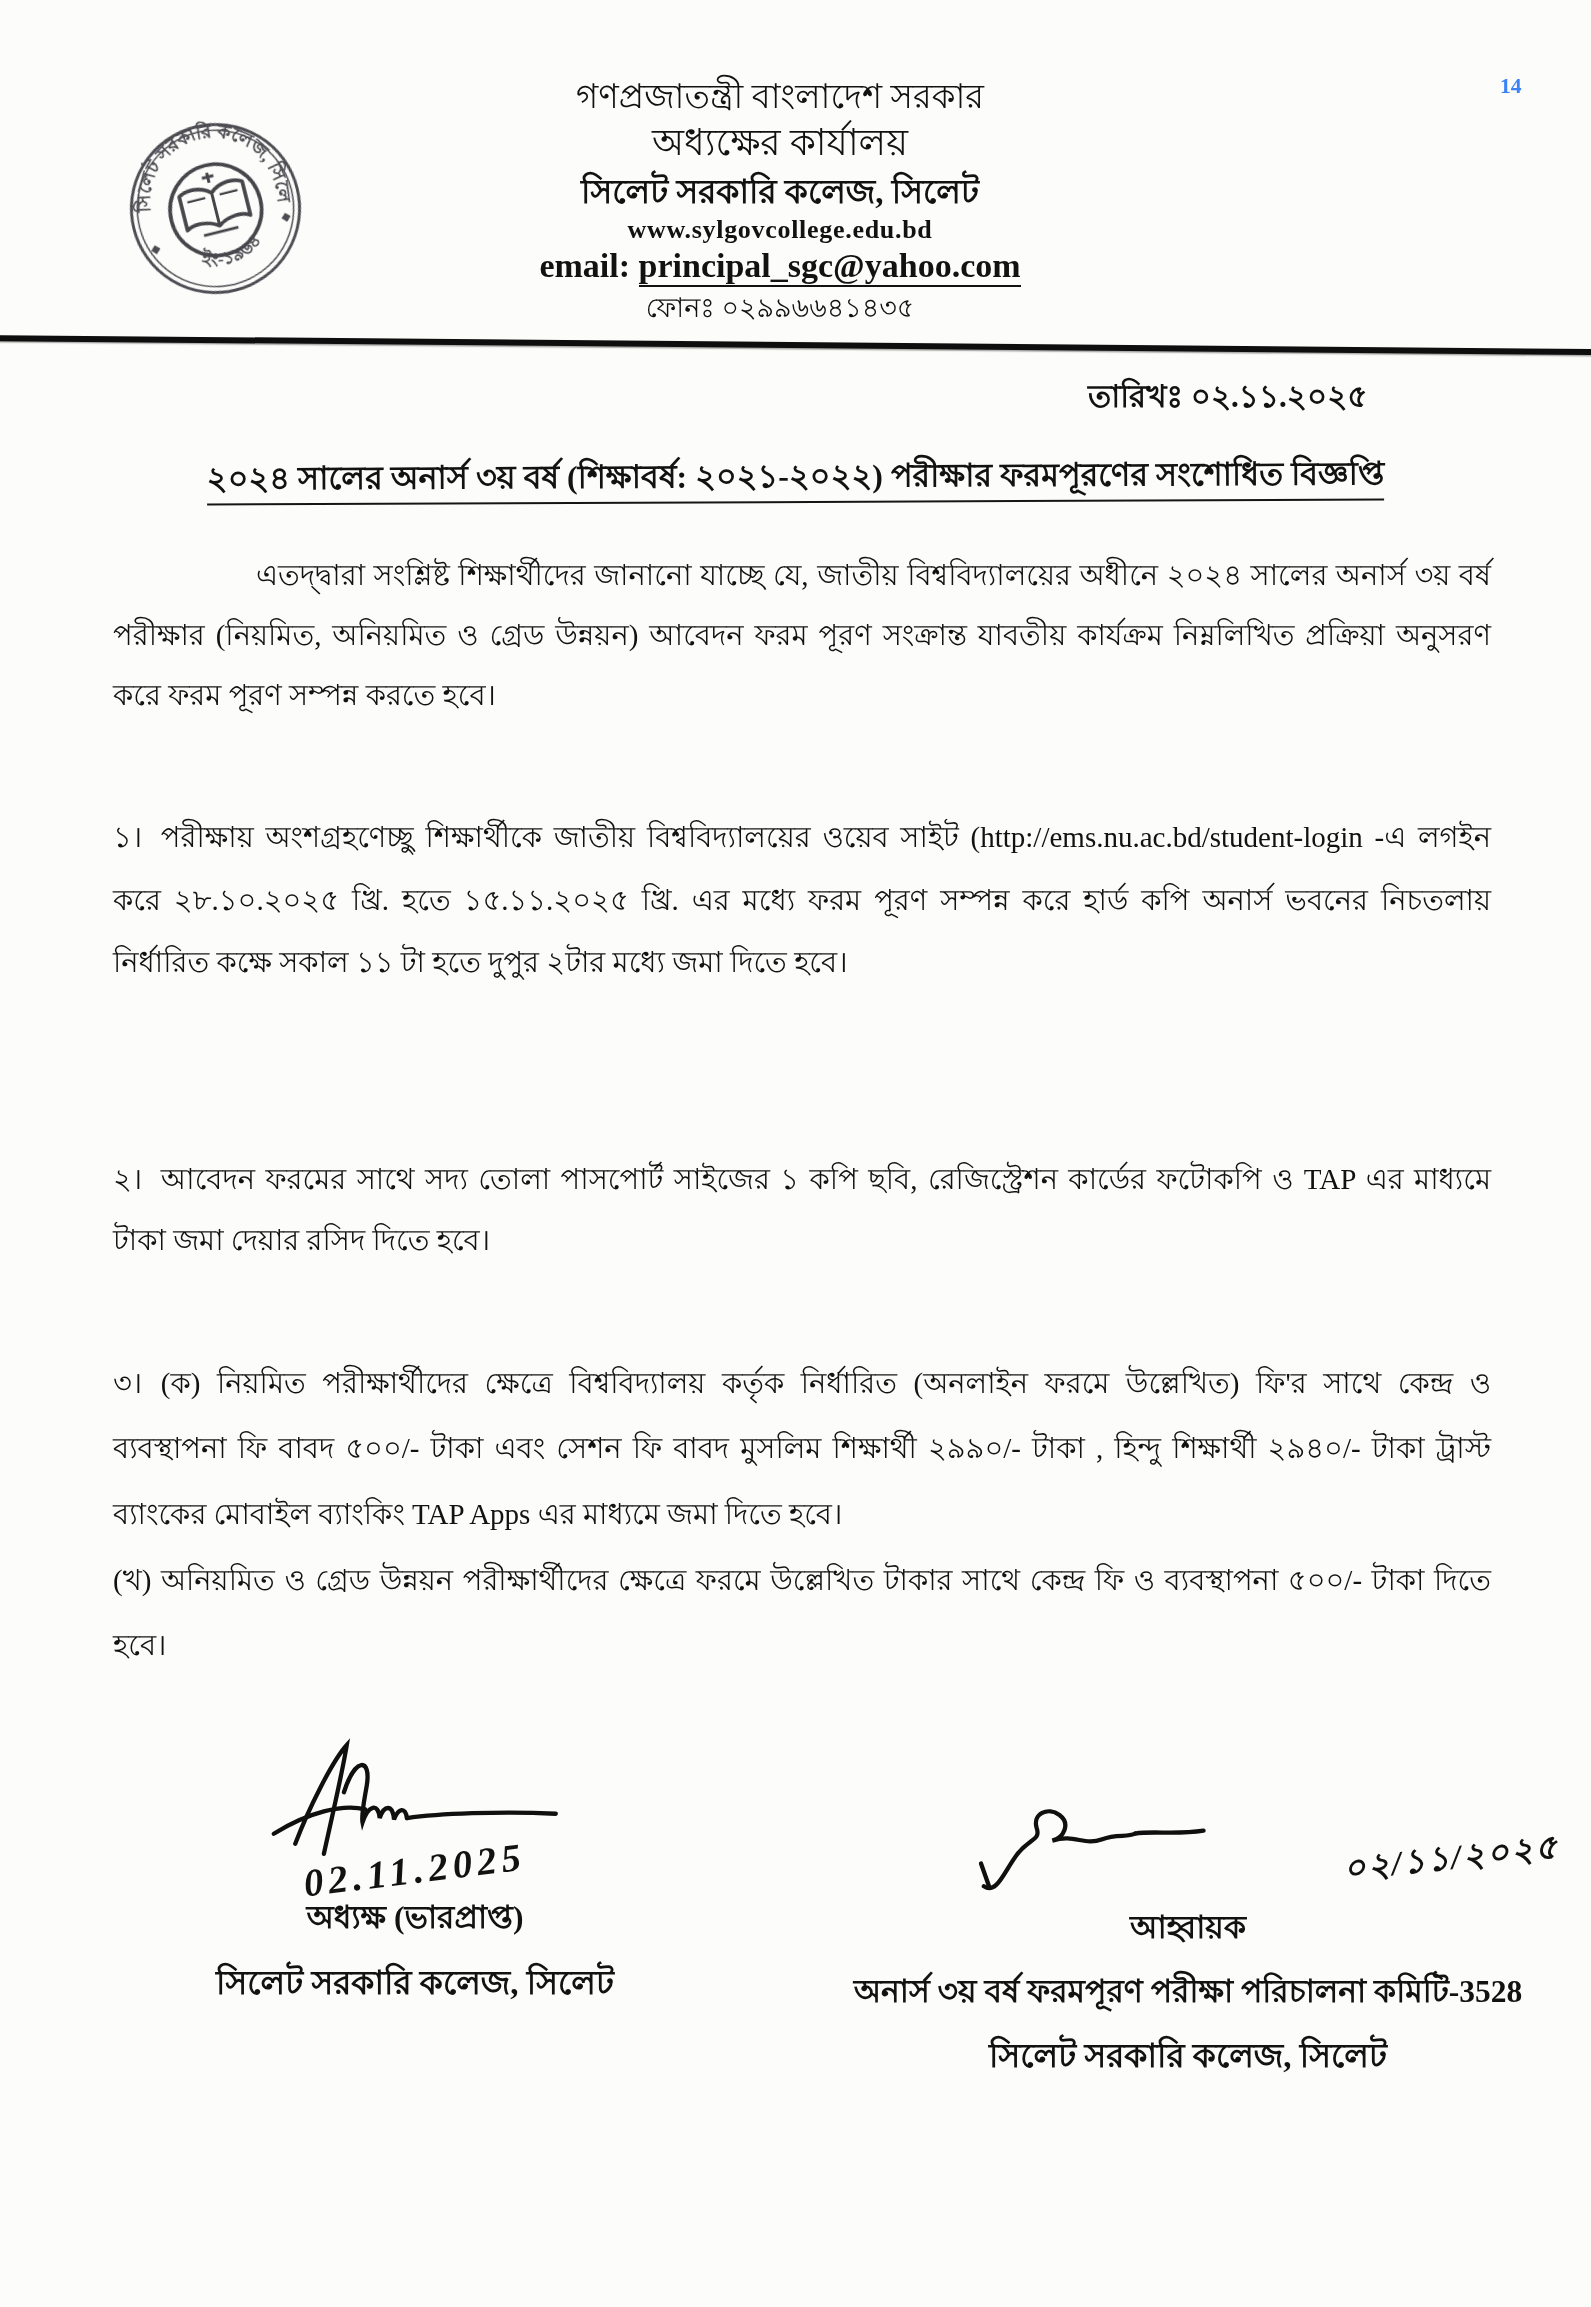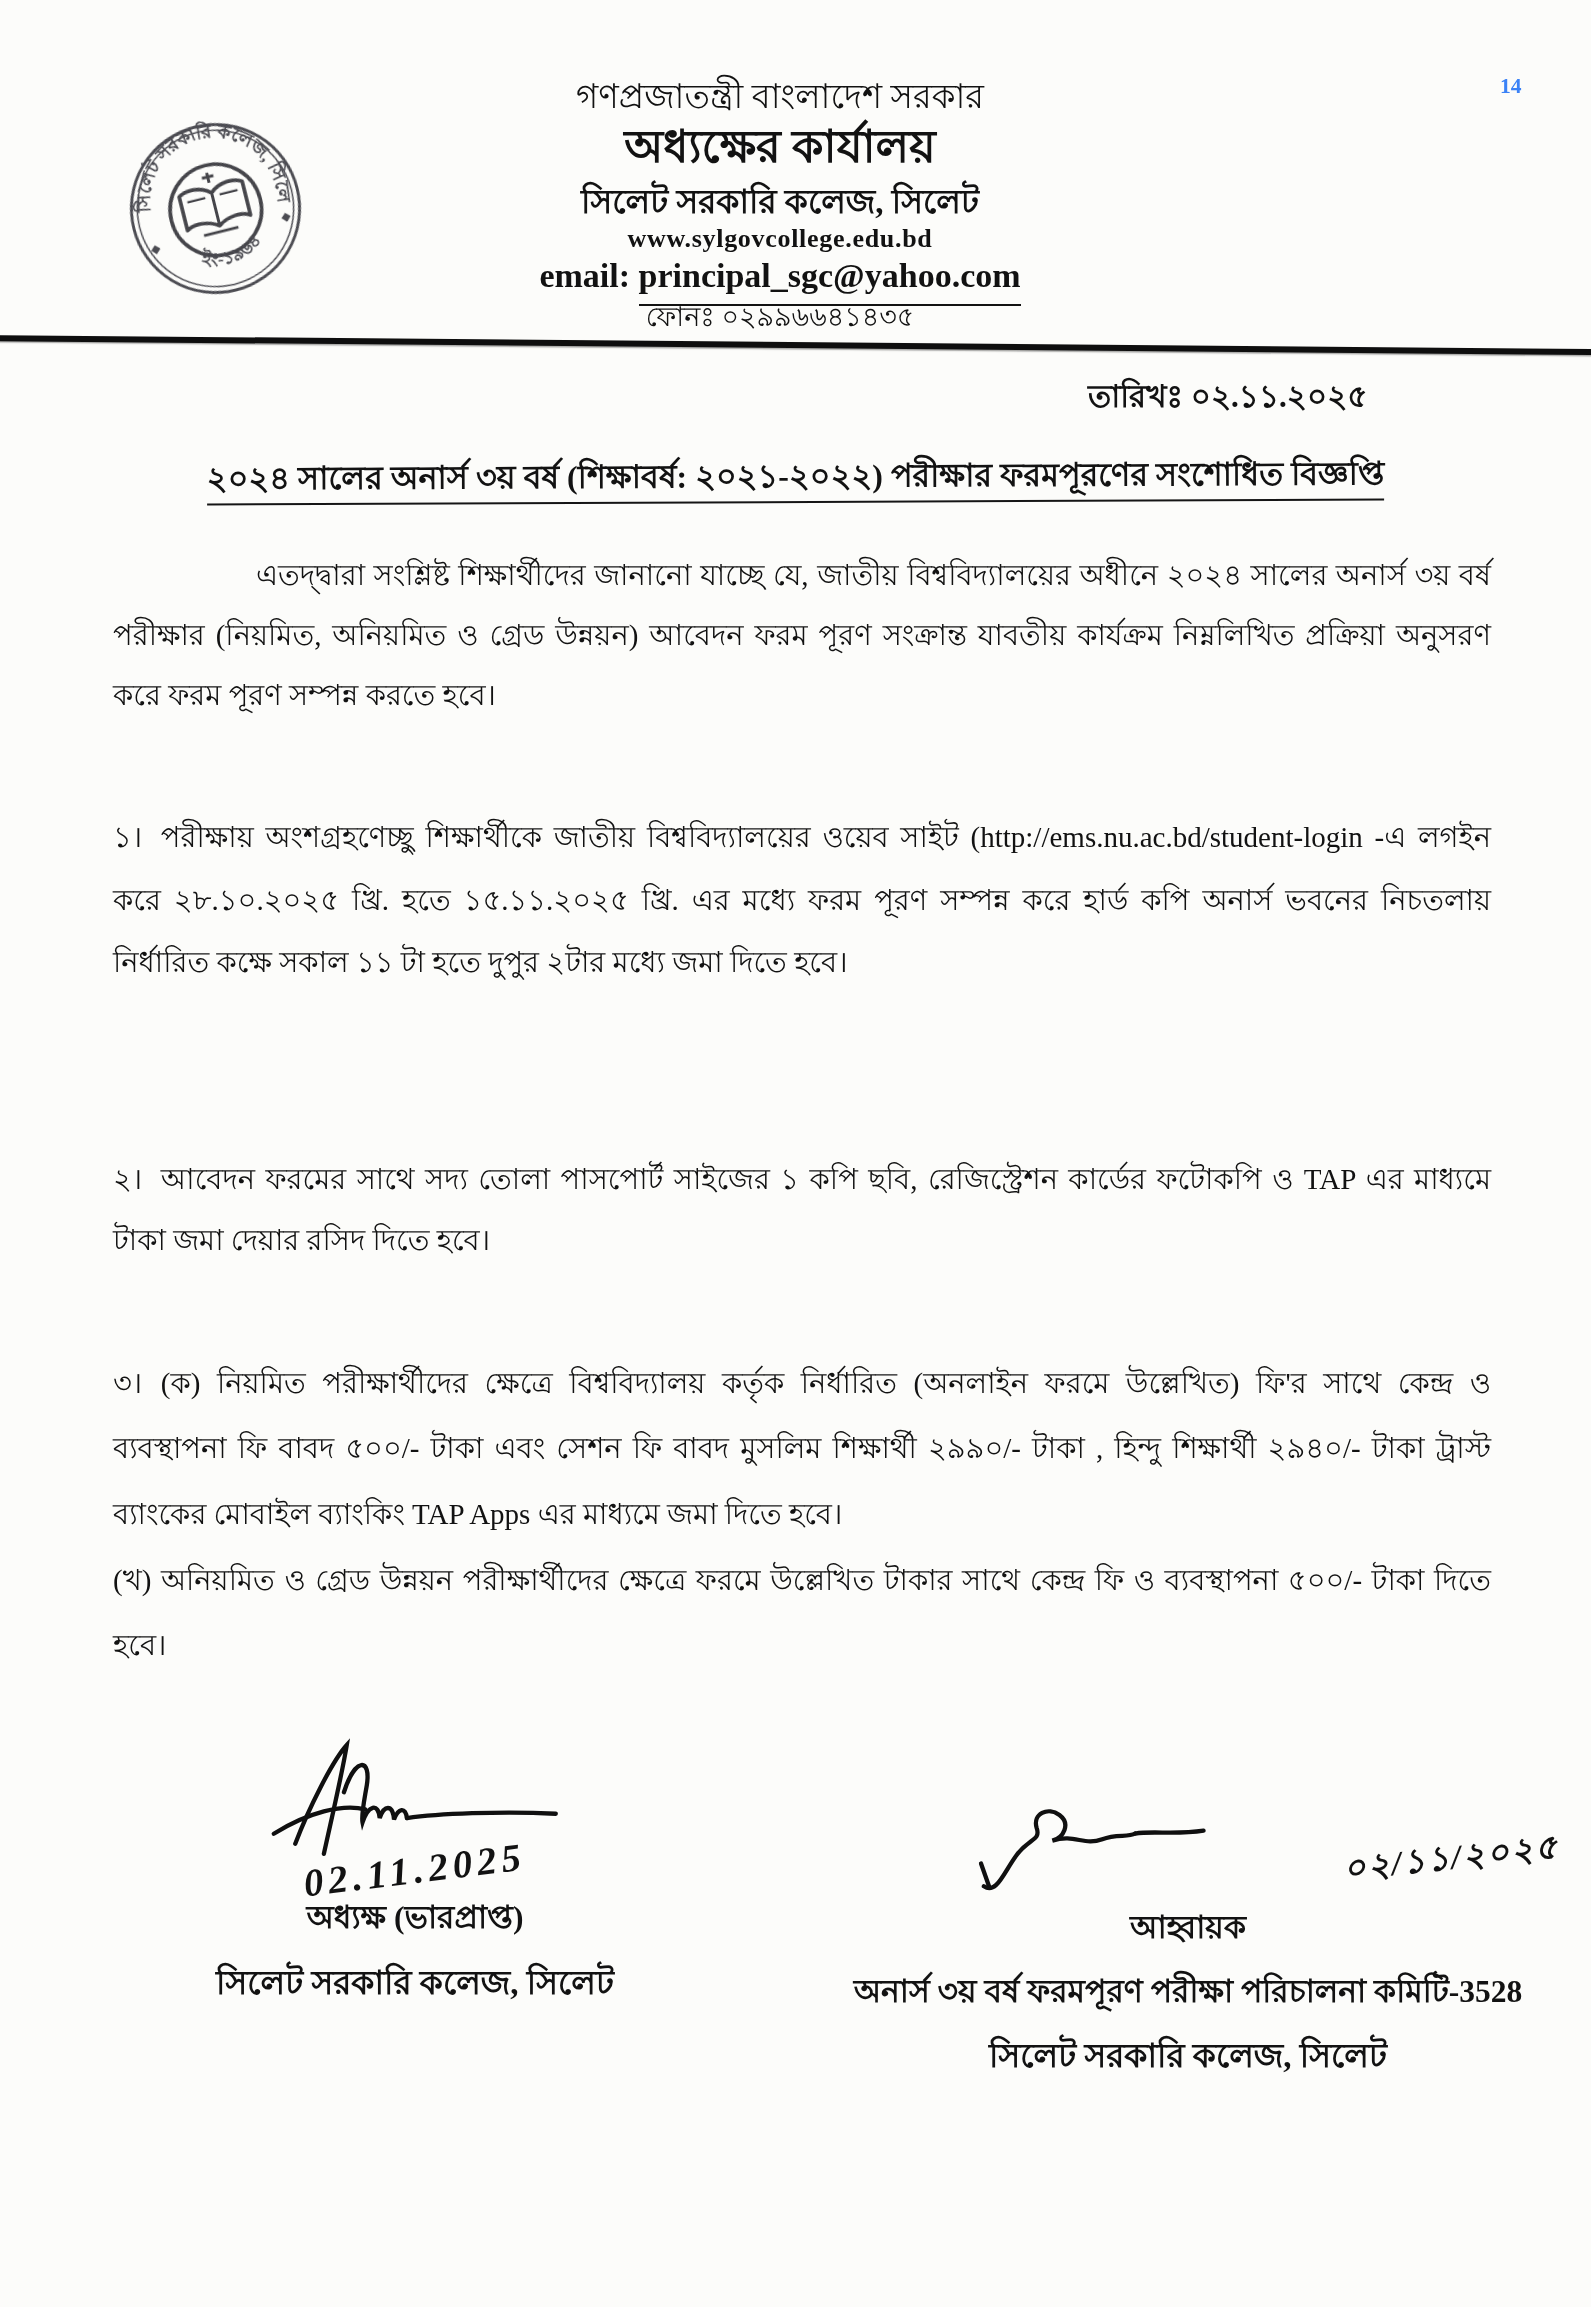--- a/index.html
+++ b/index.html
@@ -7,25 +7,25 @@
     position:relative;
     width:1591px;height:2307px;
     margin:0 auto;
     background:#fcfcfa;
     font-family:"Liberation Serif","DejaVu Serif",serif;
     color:#121212;
     overflow:hidden;
   }
   .hdr{position:absolute;left:358px;top:77px;width:844px;text-align:center;line-height:1.15;}
   .hdr .gov{font-size:34px;font-weight:normal;}
-  .hdr .office{font-size:45px;font-weight:bold;margin-top:5.7px;}
+  .hdr .office{font-size:37px;font-weight:normal;margin-top:5.7px;}
   .hdr .college{font-size:33px;font-weight:bold;margin-top:10px;}
   .hdr .www{font-size:26px;font-weight:bold;letter-spacing:0.7px;margin-top:2.9px;}
   .hdr .emailline{font-size:34px;font-weight:bold;margin-top:1.4px;}
-  .hdr .emailline .em{border-bottom:2.9px solid #121212;padding-bottom:10px;}
+  .hdr .emailline .em{border-bottom:2.9px solid #121212;padding-bottom:1px;}
   .hdr .phone{font-size:27px;font-weight:normal;margin-top:7px;}
   .pagenum{position:absolute;left:1500px;top:74px;font-size:21.5px;font-weight:bold;color:#3b82f6;}
   .rule{position:absolute;left:-17px;top:335px;width:1639px;height:6.4px;background:#0e0e0e;
         transform:rotate(0.5deg);transform-origin:left center;border-radius:2.1px;
         box-shadow:0 1.4px 1.4px rgba(0,0,0,.35);}
   .dateline{position:absolute;left:1088px;top:372px;font-size:31px;font-weight:bold;}
   .doc-title{position:absolute;left:57px;top:451px;width:1477px;text-align:center;
         font-size:32px;font-weight:bold;transform:rotate(-0.25deg);}
   .doc-title .u{border-bottom:2.9px solid #151515;padding-bottom:7.2px;}
   .para{position:absolute;left:113px;width:1378px;font-size:29px;text-align:justify;}

